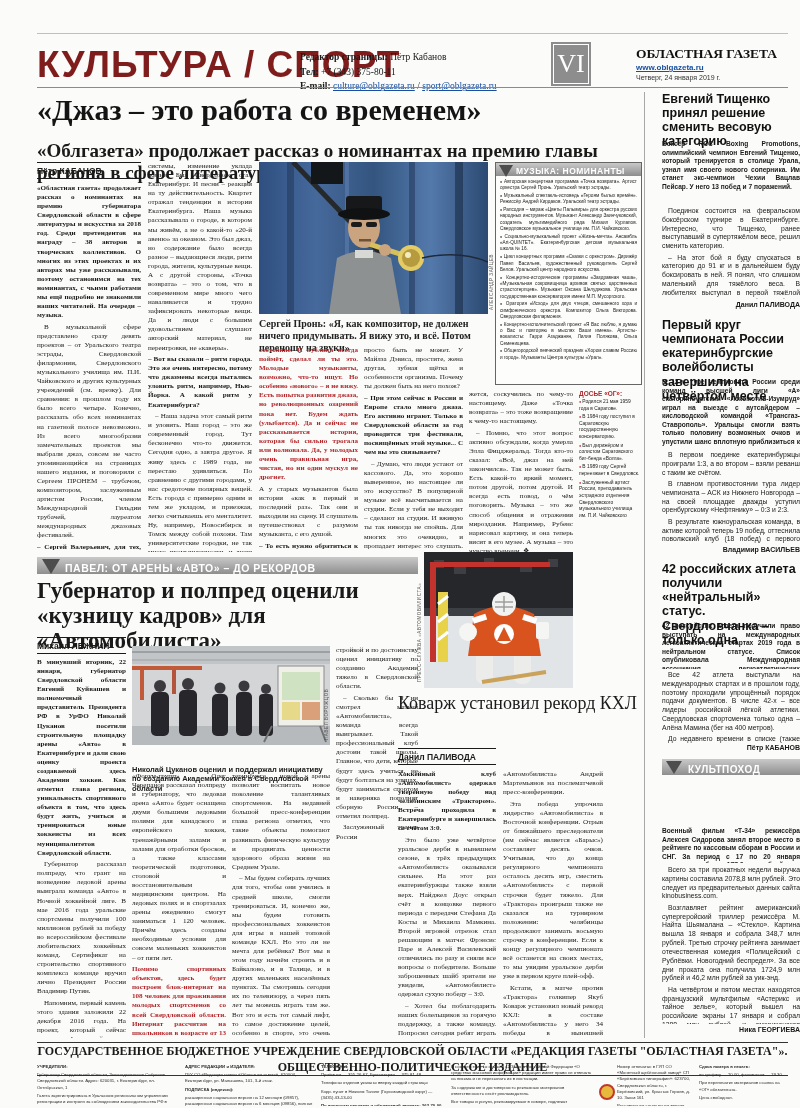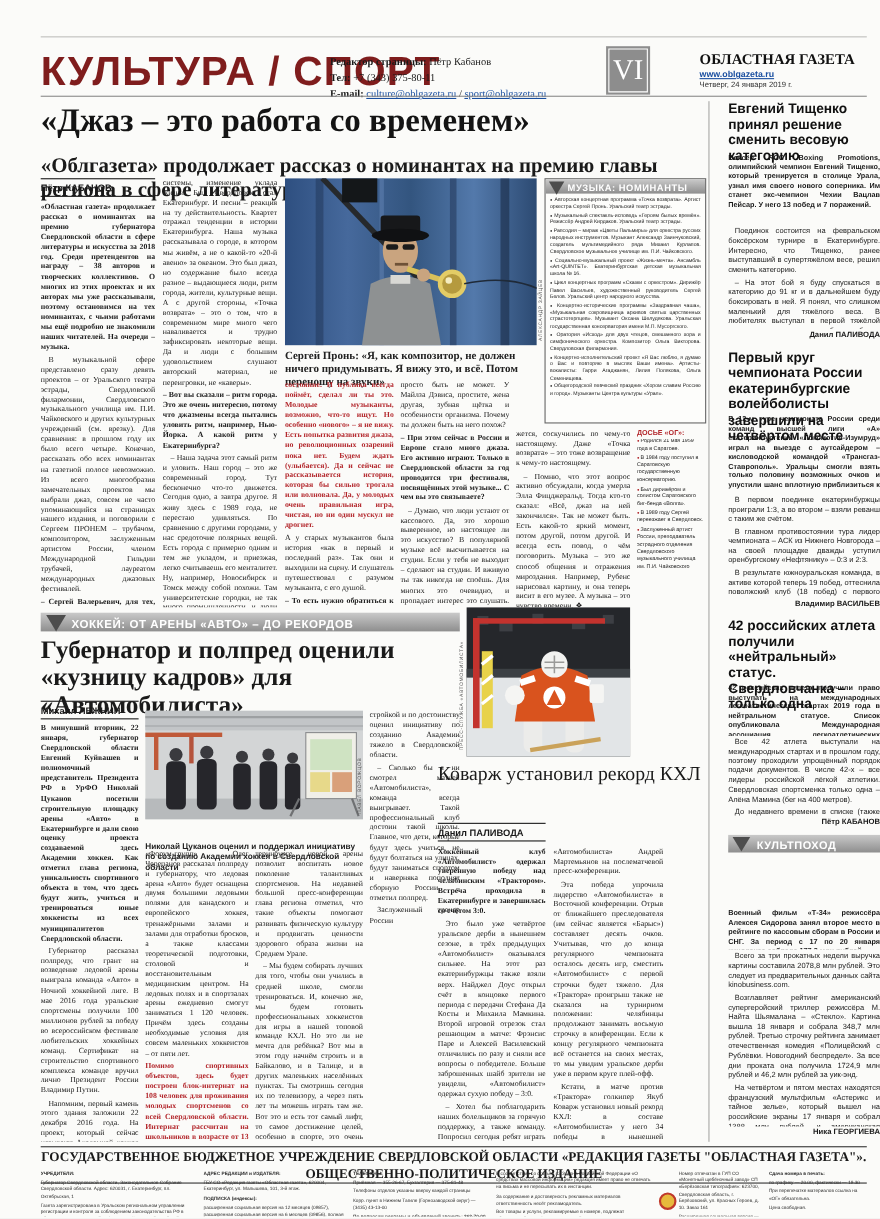--- a/index.html
+++ b/index.html
@@ -183,21 +183,21 @@
     <div class="dositems" style="margin-top:2px;height:148px;">
         <p>Родился 21 мая 1959 года в Саратове.</p>
         <p>В 1984 году поступил в Саратовскую государственную консерваторию.</p>
         <p>Был дирижёром и солистом Саратовского биг-бенда «Волга».</p>
         <p>В 1989 году Сергей переезжает в Свердловск.</p>
         <p>Заслуженный артист России, преподаватель эстрадного отделения Свердловского музыкального училища им. П.И. Чайковского</p>
       </div>
   </div>
 
   <div class="abs bar" style="left:37px;top:557px;width:353px;height:17px;font-size:10.5px;">
-    <span>ХОККЕЙ: ОТ АРЕНЫ «АВТО» – ДО РЕКОРДОВ</span>
+    <span>ПАВЕЛ: ОТ АРЕНЫ «АВТО» – ДО РЕКОРДОВ</span>
   </div>
   <div class="abs tri" style="left:42px;top:559px;"></div>
   <div class="abs h2head serif" style="left:37px;top:579px;width:381px;">Губернатор и полпред оценили «кузницу кадров» для «Автомобилиста»</div>
   <div class="abs byline" style="left:37px;top:637px;width:89px;">Михаил ЛЕЖНИН</div>
 
   <div class="abs col" style="left:37px;top:658px;width:89px;height:380px;">
       <p class="lead">В минувший вторник, 22 января, губернатор Свердловской области Евгений Куйвашев и полномочный представитель Президента РФ в УрФО Николай Цуканов посетили строительную площадку арены «Авто» в Екатеринбурге и дали свою оценку проекта создаваемой здесь Академии хоккея. Как отметил глава региона, уникальность спортивного объекта в том, что здесь будут жить, учиться и тренироваться юные хоккеисты из всех муниципалитетов Свердловской области.</p>
       <p>Губернатор рассказал полпреду, что грант на возведение ледовой арены выиграла команда «Авто» в Ночной хоккейной лиге. В мае 2016 года уральские спортсмены получили 100 миллионов рублей за победу во всероссийском фестивале любительских хоккейных команд. Сертификат на строительство спортивного комплекса команде вручил лично Президент России Владимир Путин.</p>
       <p>Напомним, первый камень этого здания заложили 22 декабря 2016 года. На проект, который сейчас называют Академией хоккея в микрорайоне Солнечный, областной бюджет выделил более 740 млн рублей. Так, за прошедшие два года из общей суммы уже выделили 279 млн 663 тысячи рублей. На 2019 год заложена цифра в 300 миллионов рублей, а на завершающий 2020 год – 166 млн 793 тысячи рублей.</p>
     </div>

